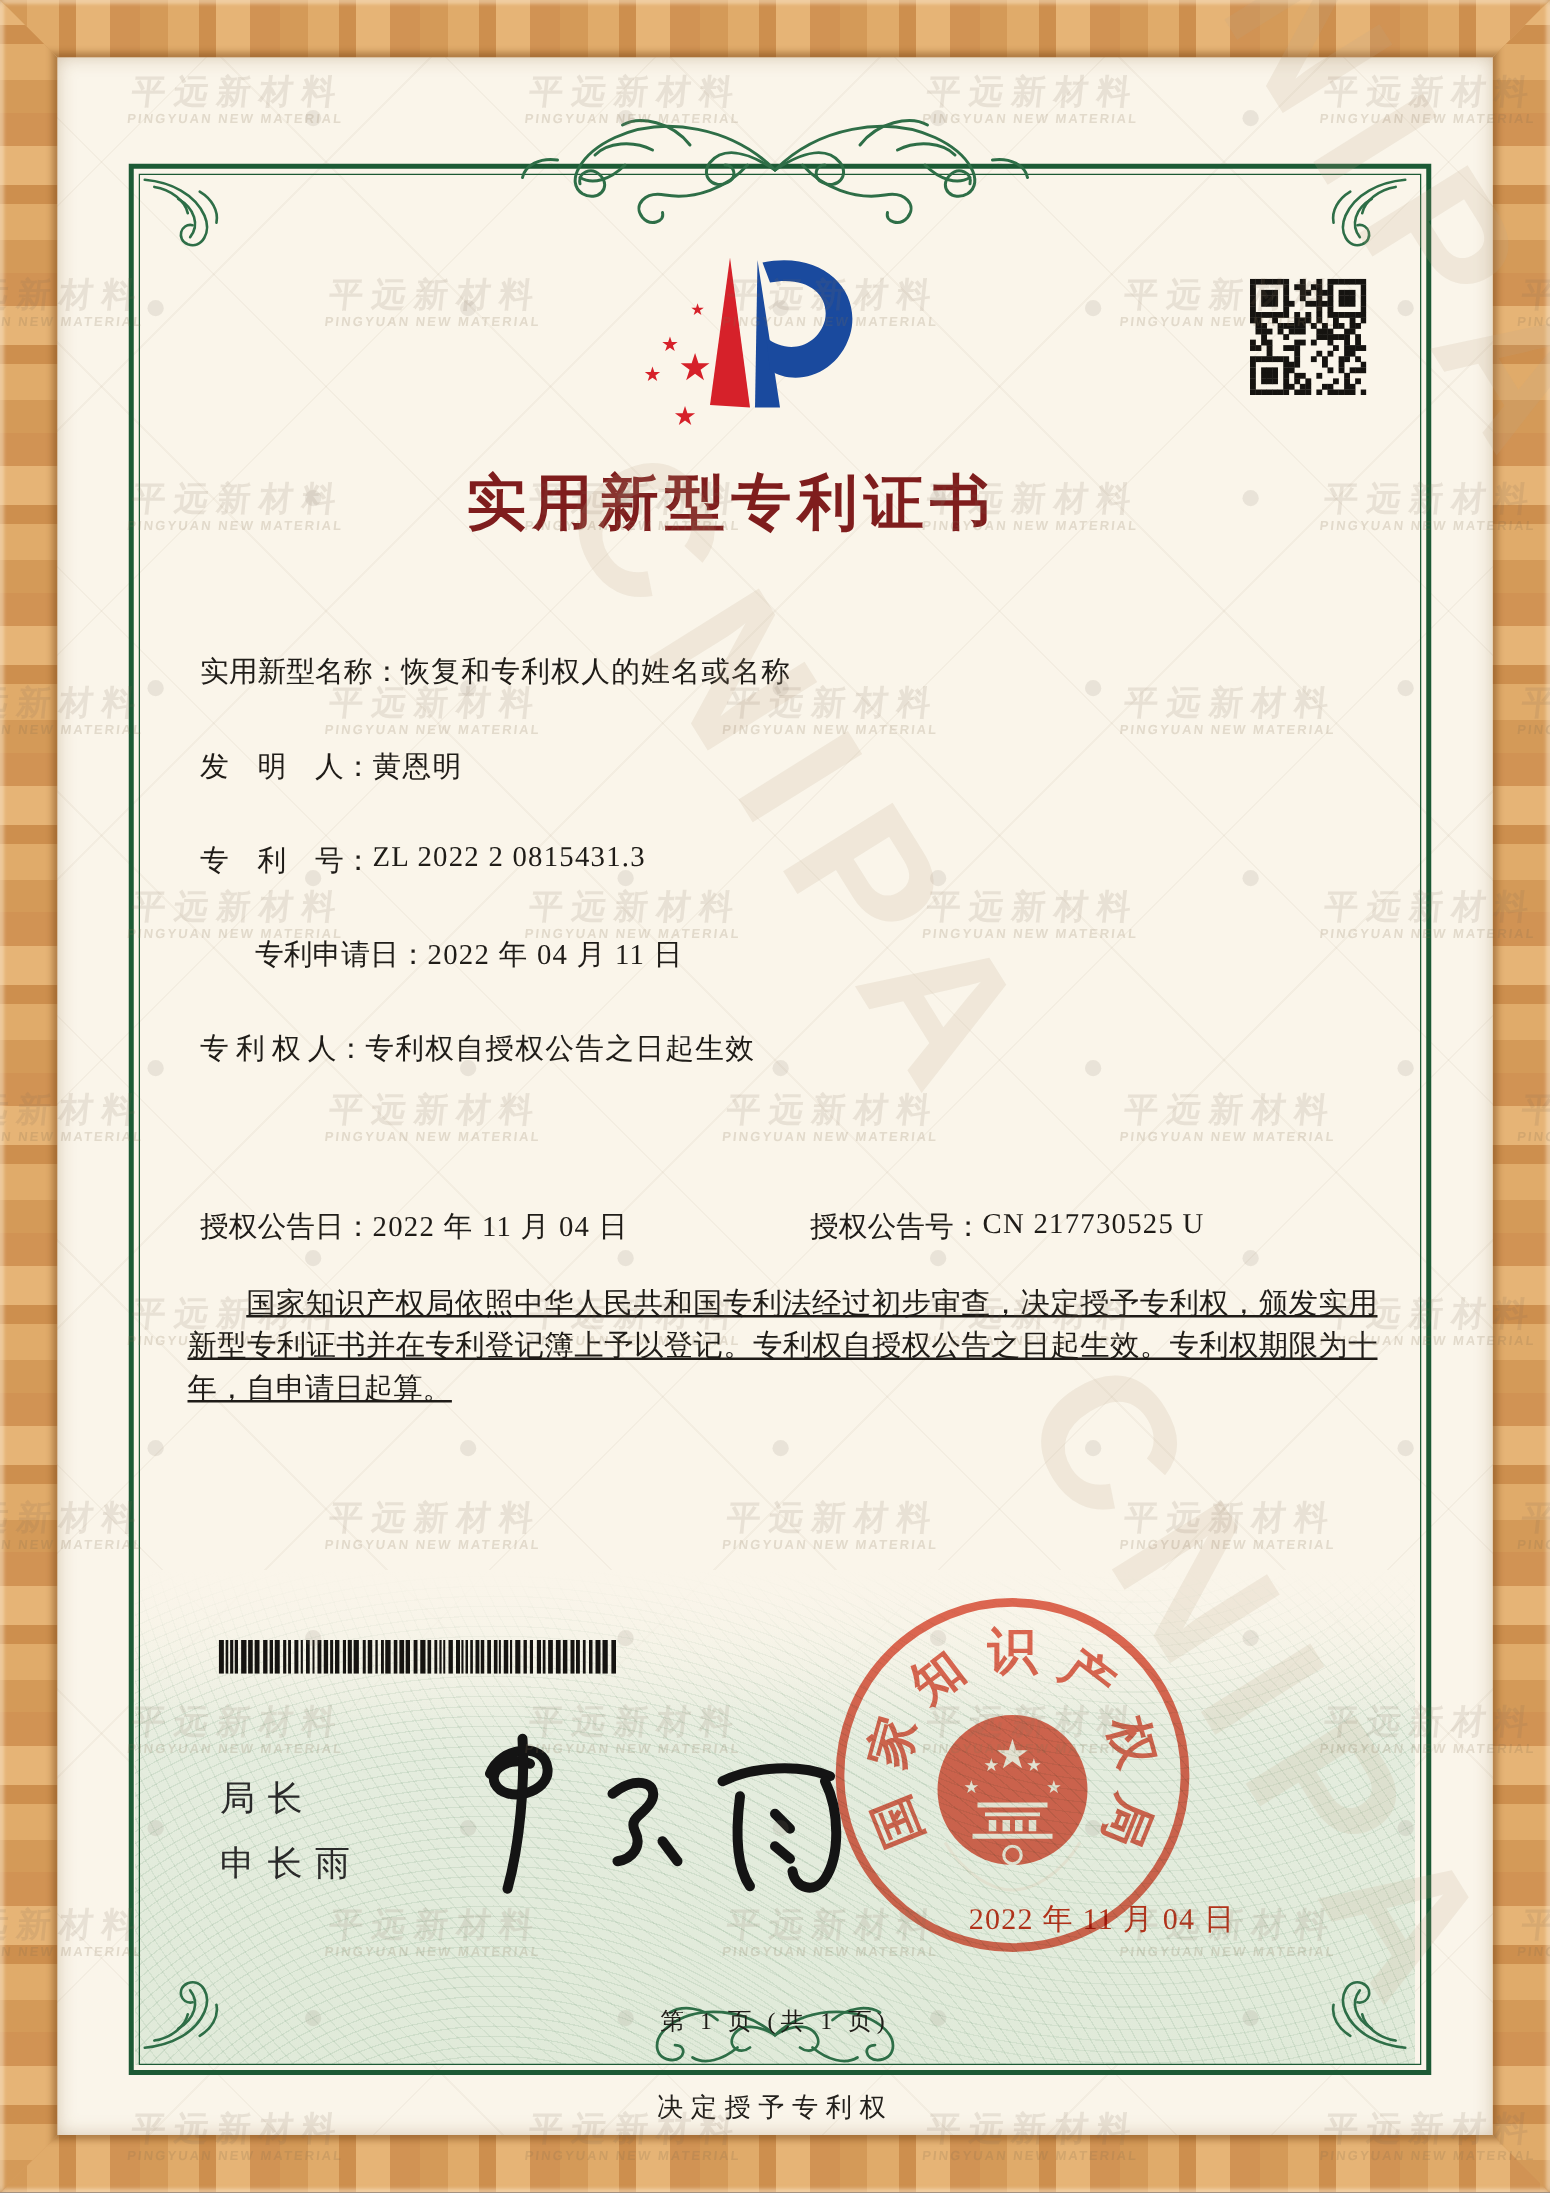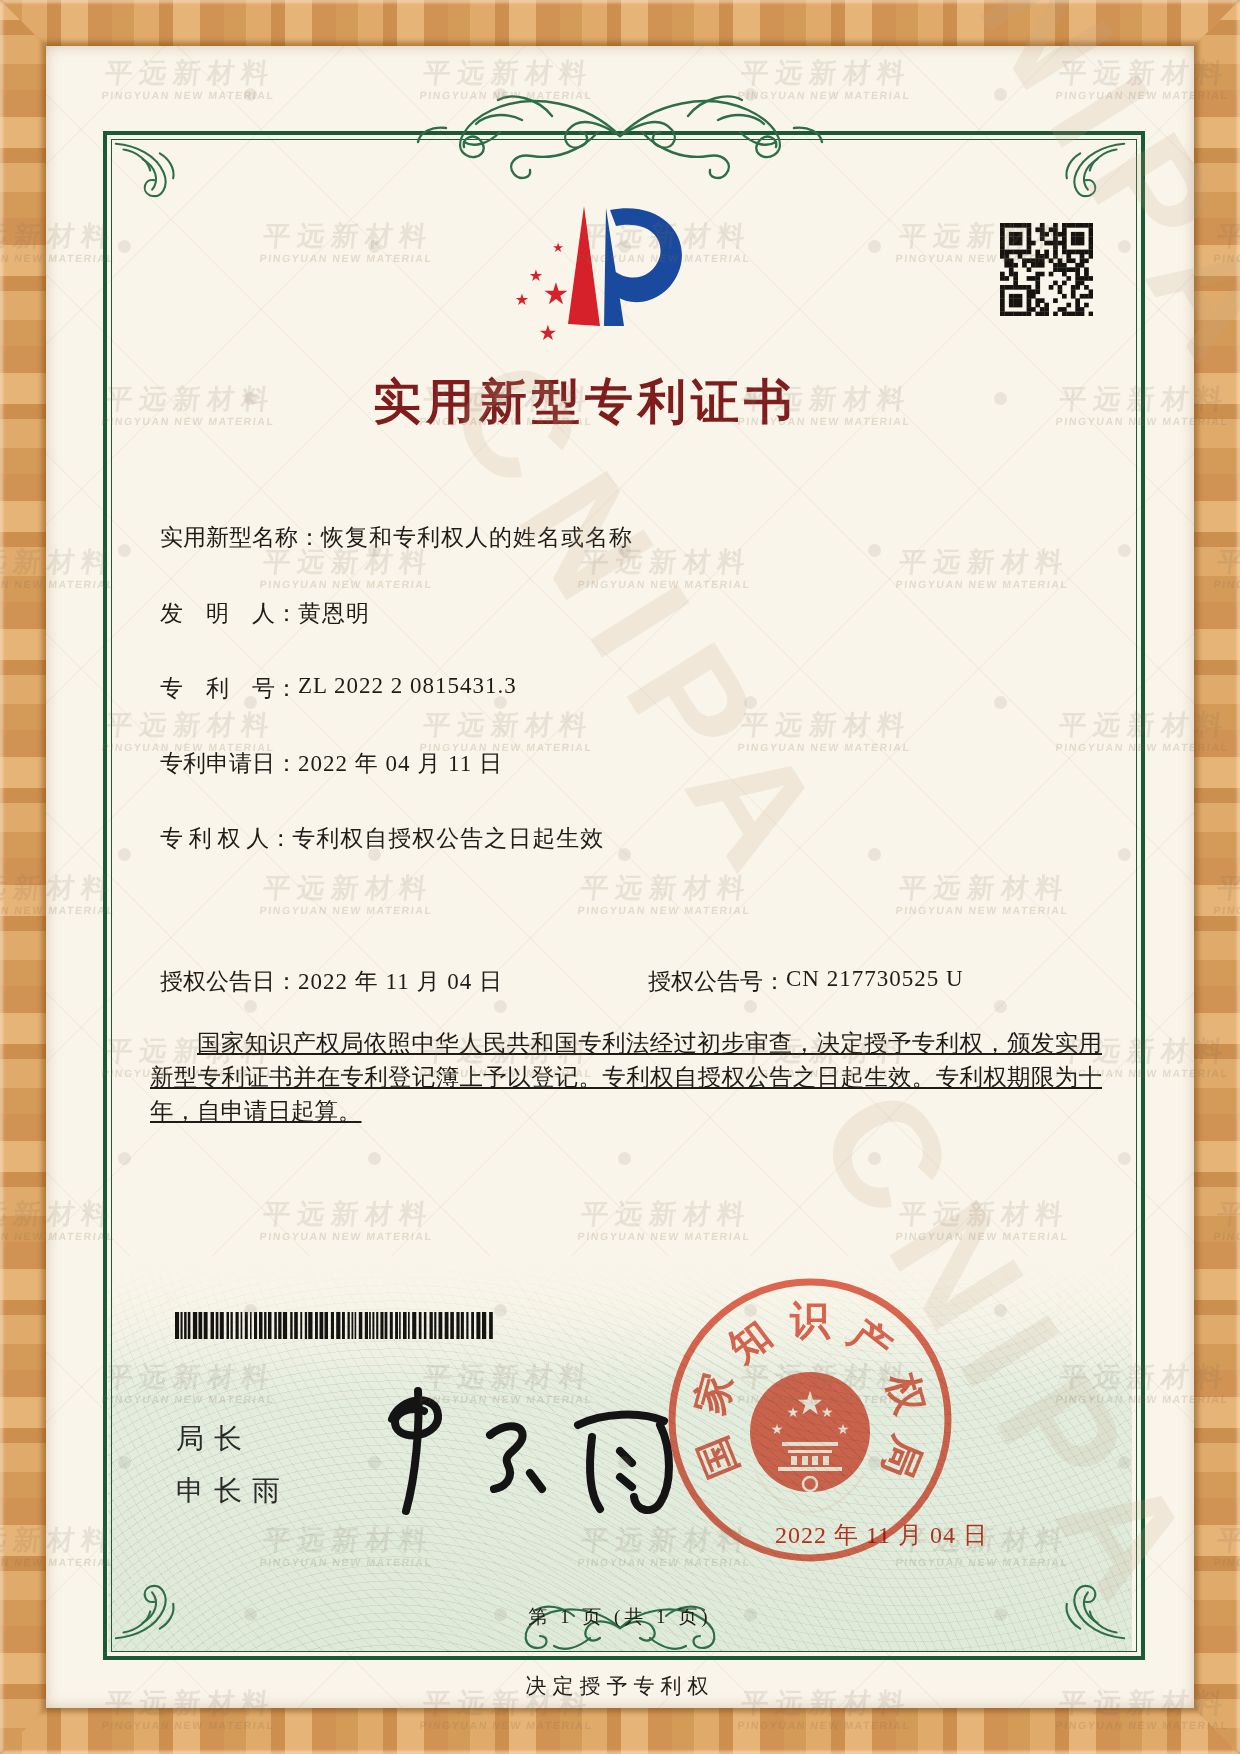--- a/index.html
+++ b/index.html
@@ -42,21 +42,21 @@
 
   
   #content{position:absolute;inset:0;z-index:4;color:#1f1c18;}
   .abs{position:absolute;}
   #cert-no{left:158px;top:210px;font-size:24px;letter-spacing:3px;}
   #title{left:155px;top:370px;width:860px;text-align:center;font-size:48px;font-weight:bold;letter-spacing:5px;color:#7f1d1d;}
   .field-row{left:160px;width:940px;font-size:23px;display:flex;}
   .flabel{flex:0 0 auto;white-space:pre;}
   .fvalue{letter-spacing:1px;}
   #row-name{top:522px;} #row-inventor{top:598px;} #row-patno{top:673px;}
-  #row-filing{top:748px;} #row-patentee{top:823px;}
+  #row-filing{top:748px;margin-left:44px;} #row-patentee{top:823px;}
   #row-address{top:894px;} #row-address .fvalue{width:680px;line-height:1.85;}
   #row-grant{top:966px;}
   #grant-no-pair{position:absolute;left:648px;top:966px;font-size:23px;display:flex;}
   #body-text{left:150px;top:1026px;width:952px;font-size:23.5px;line-height:34px;text-align:justify;}
   #body-text p{margin:0;text-indent:2em;text-decoration:underline;}
   #barcode-wrap{left:175px;top:1312px;}
   #director-label{left:176px;top:1420px;font-size:28px;letter-spacing:10px;font-family:"Liberation Sans","DejaVu Sans",sans-serif;color:#2a2a2a;}
   #director-name{left:176px;top:1472px;font-size:28px;letter-spacing:10px;font-family:"Liberation Sans","DejaVu Sans",sans-serif;color:#2a2a2a;}
   #signature{left:340px;top:1385px;}
   #page-footer{left:103px;top:1604px;width:1034px;text-align:center;font-size:19px;letter-spacing:4px;}

